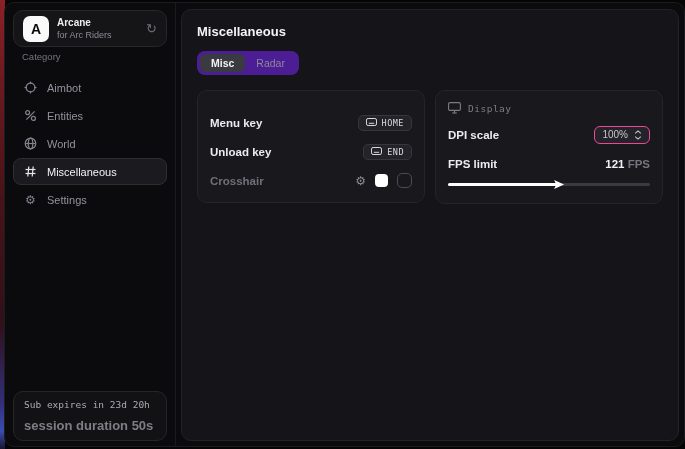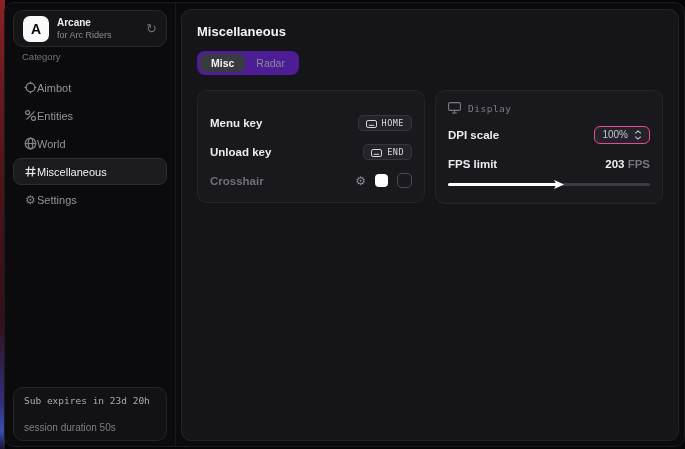--- a/index.html
+++ b/index.html
@@ -25,52 +25,52 @@
     color:#0b0b0d; font-weight:bold; font-size:14px; display:flex;
     align-items:center; justify-content:center; flex:0 0 auto; }
   .brand-text { line-height:1.15; }
   .brand-title { font-size:10px; font-weight:bold; color:#ededf0; }
   .brand-sub { font-size:9px; color:#8b8b93; margin-top:1px; }
   .brand-action { margin-left:auto; color:#6e6e78; font-size:13px; line-height:1; cursor:pointer; }
 
   .section-label { position:absolute; left:17px; top:48px; font-size:9.5px; color:#74747d; }
 
   nav { position:absolute; left:8px; right:8px; top:71px; }
-  .nav-item { height:27px; margin-bottom:1px; display:flex; align-items:center; 
+  .nav-item { height:27px; margin-bottom:1px; display:flex; align-items:center; gap:10px;
     padding:0 10px; border-radius:8px; border:1px solid transparent;
     color:#92929b; font-size:11px; cursor:pointer; }
   .nav-item .nv-icon { width:13px; display:flex; justify-content:center; color:#83838d; font-size:12px; line-height:1; }
   .nav-item.active { background:#1b1b1f; border-color:#2d2d33; color:#f2f2f5; }
   .nav-item.active .nv-icon { color:#e8e8ec; }
 
   .status-card { position:absolute; left:8px; right:8px; bottom:5px;
     background:#121215; border:1px solid #25252a; border-radius:10px; padding:7px 10px; }
   .status-line1 { font-family:"DejaVu Sans Mono", monospace; font-size:9.5px; color:#aaaab2; }
-  .status-line2 { font-size:10px; color:#7e7e87; margin-top:16px; }
+  .status-line2 { font-size:13px; color:#7e7e87; margin-top:8px;font-weight:bold; }
 
   
   #content { position:absolute; left:176px; right:5px; top:6px; bottom:5px;
     background:#141419; border:1px solid #222228; border-radius:10px; padding:14px 15px; }
   .page-title { font-size:13px; font-weight:bold; color:#f4f4f6; }
 
   .tabs { display:inline-flex; margin-top:12px; background:#4c1d95; border-radius:8px; padding:3px; gap:0; }
   .tab { padding:3px 11px; border-radius:6px; font-size:10.5px; color:#8b8b94; cursor:pointer; }
   .tab.active { background:#3a3a41; color:#f2f2f5; font-weight:bold; }
 
   .cards { display:flex; gap:10px; margin-top:15px; align-items:flex-start; }
   .card { width:237px; background:#18181d; border:1px solid #242429; border-radius:10px; padding:11px 12px 13px; }
   .card-header { display:flex; align-items:center; gap:7px; color:#7c7c85;
     font-family:"DejaVu Sans Mono", monospace; font-size:9.5px; letter-spacing:.5px; }
   .card-header svg { flex:0 0 auto; }
 
   .row { display:flex; align-items:center; justify-content:space-between; margin-top:12px; height:17px; }
   .row-label { font-size:11.5px; font-weight:bold; color:#ececf0; }
   .row-label.dim { color:#70707a; font-weight:bold; }
 
-  .key-badge { display:inline-flex; align-items:flex-end; gap:5px; background:#232329;
+  .key-badge { display:inline-flex; align-items:flex-start; gap:5px; background:#232329;
     border:1px solid #36363d; border-radius:5px; padding:2px 7px; cursor:pointer;
     font-family:"DejaVu Sans Mono", monospace; font-size:8.5px; letter-spacing:.5px; color:#d8d8de; }
 
   .crosshair-controls { display:flex; align-items:center; gap:9px; }
   .gear-glyph { font-size:12px; color:#8a8a94; line-height:1; cursor:pointer; }
   .swatch { width:13px; height:13px; border-radius:4px; cursor:pointer; }
   .checkbox { width:15px; height:15px; border:1.5px solid #4b4b55; border-radius:5px; background:transparent; cursor:pointer; }
 
   .value-box { display:inline-flex; align-items:center; gap:6px; background:#232329;
     border:1px solid #ec4899; border-radius:6px; padding:2.5px 7px; cursor:pointer;
@@ -233,21 +233,21 @@
                   <polyline points="1.2,3.4 4,0.9 6.8,3.4"></polyline>
                     <polyline points="1.2,6.6 4,9.1 6.8,6.6"></polyline>
                   </svg>
               </span>
             </span>
           </div>
 
           <div class="row">
             <span class="row-label">FPS limit</span>
             <span class="fps-value">
-              <span class="fps-num">203</span>
+              <span class="fps-num">121</span>
               <span class="fps-unit">FPS</span>
             </span>
           </div>
 
           <div class="slider">
             <div class="slider-track"></div>
             <div class="slider-fill" style="width: 54%;"></div>
             <div class="slider-thumb" style="left: calc(54% - 3px);"></div>
           </div>
         </div>

